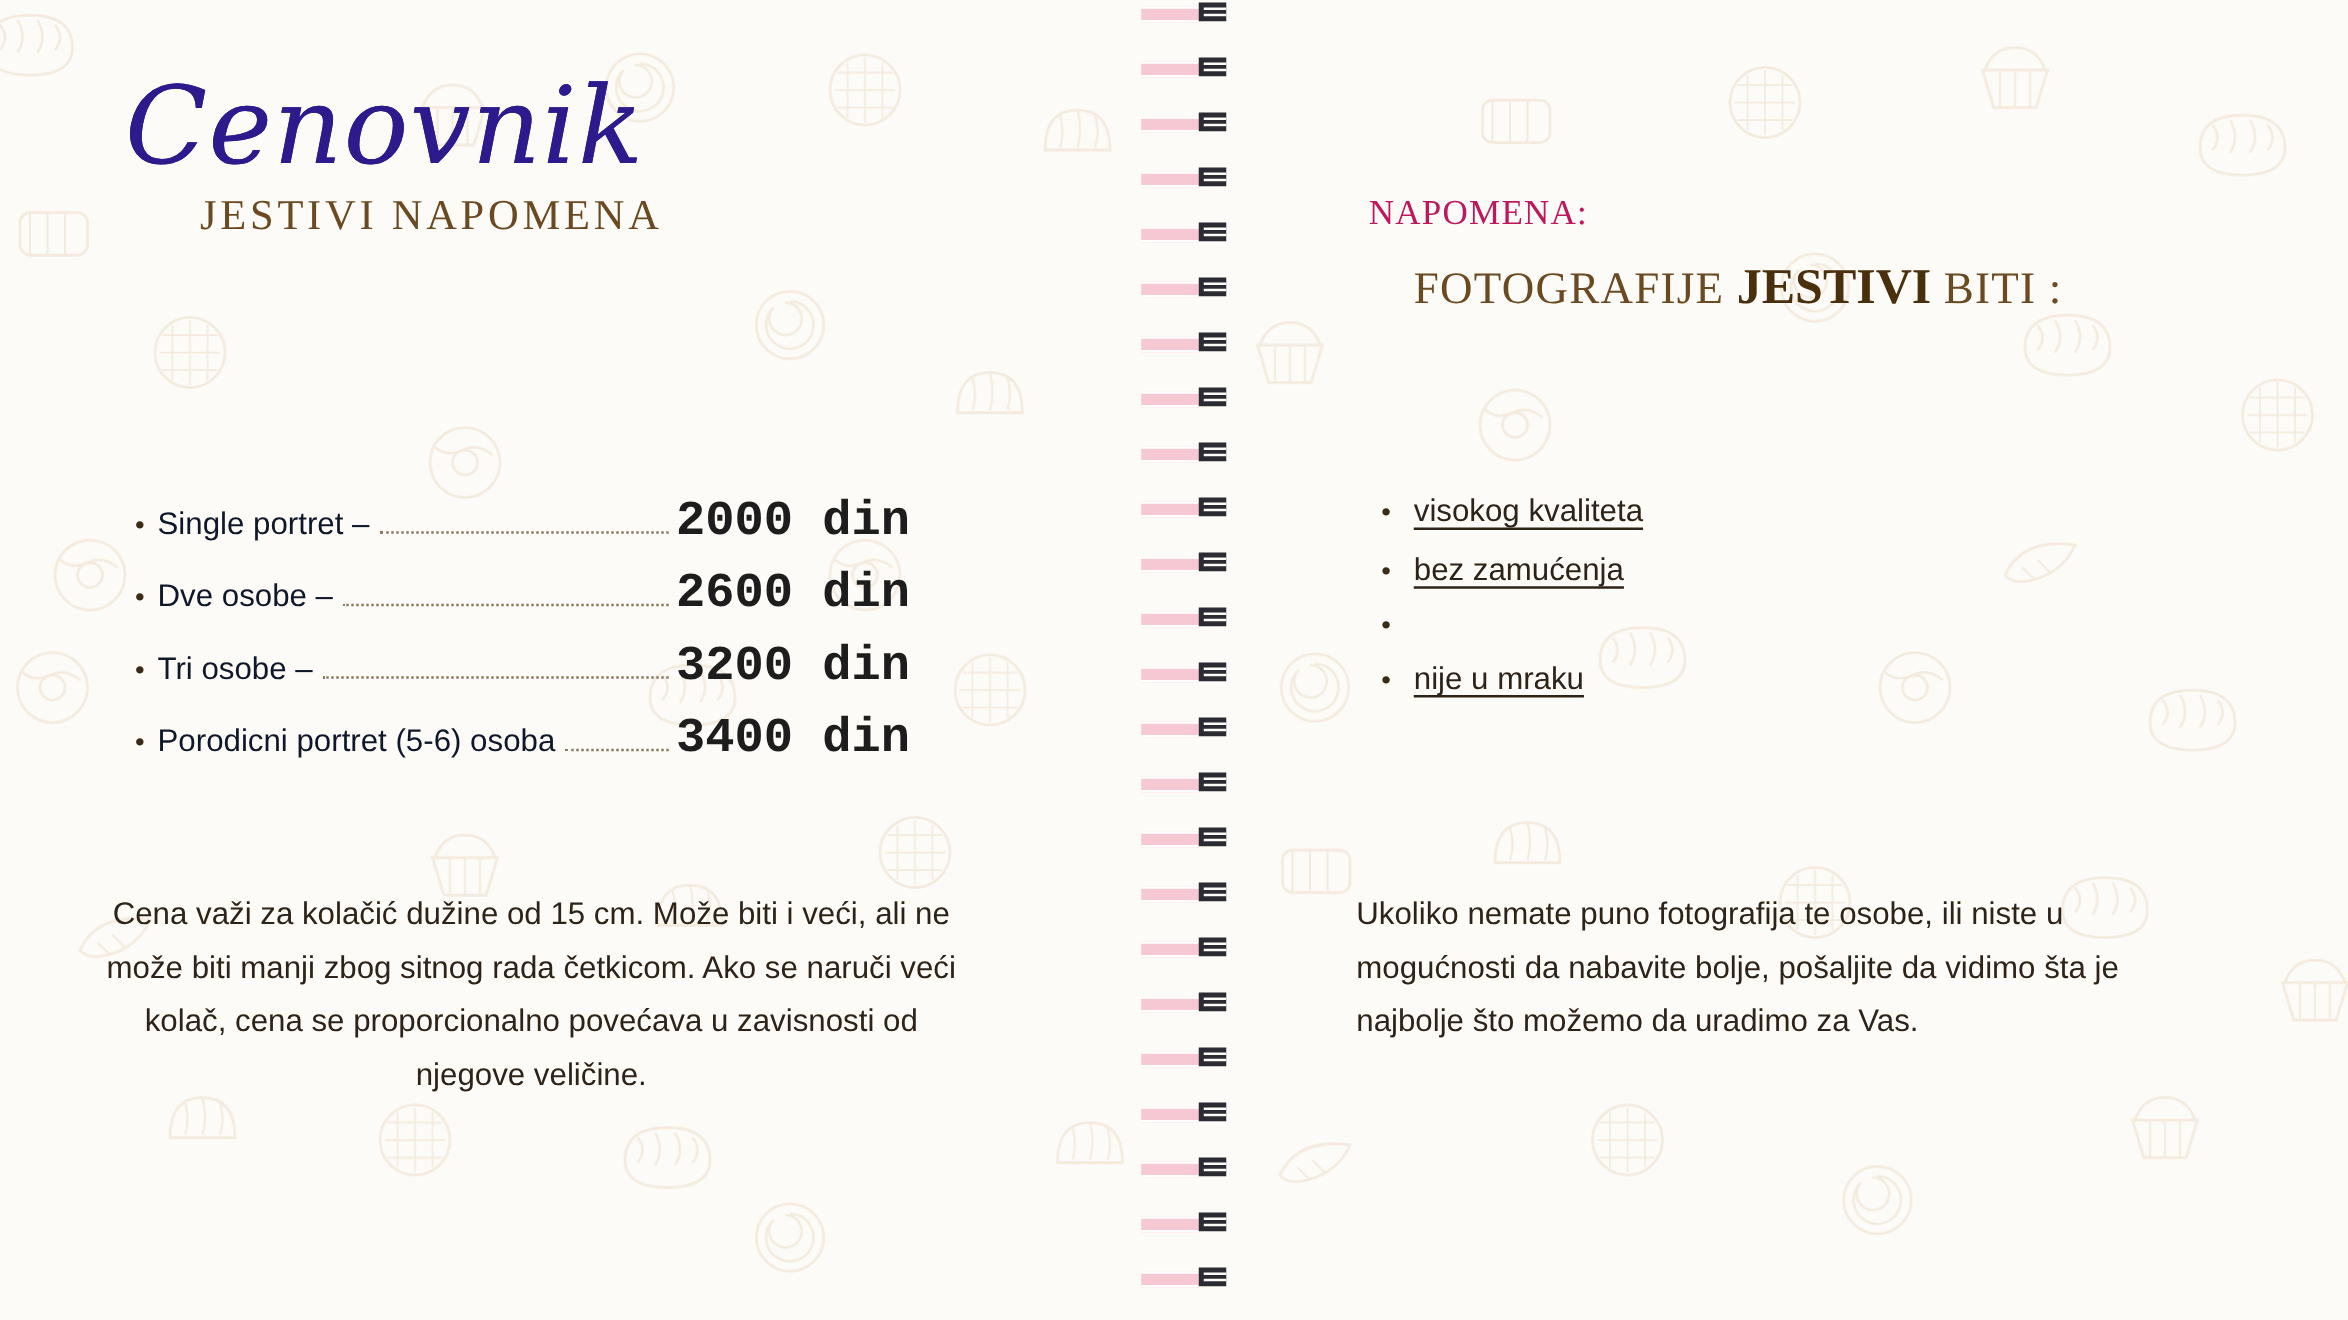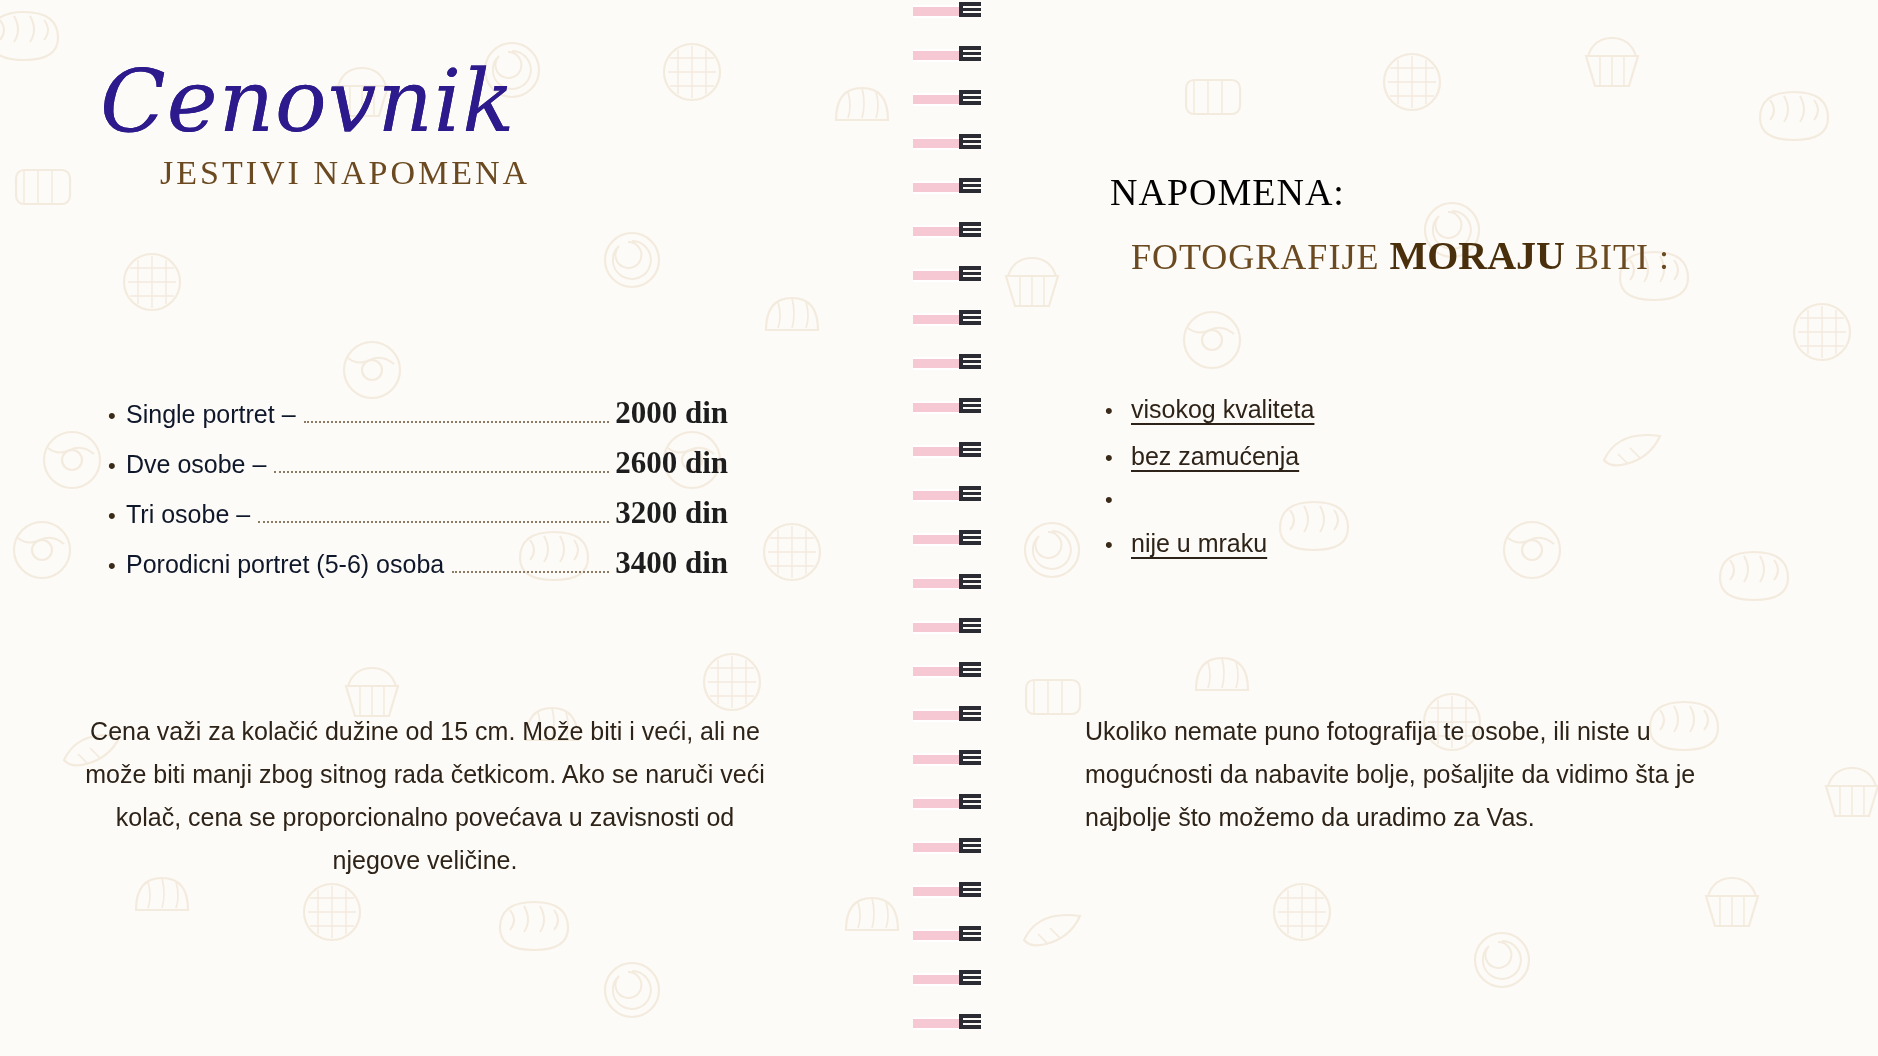--- a/index.html
+++ b/index.html
@@ -136,23 +136,23 @@
     color: #0f172a;
     white-space: nowrap;
   }
   .dots {
     flex: 1;
     border-bottom: 2px dotted #8c7b63;
     margin: 0 6px 6px 8px;
     min-width: 20px;
   }
   .price-amount {
-    font-family: Liberation Serif, serif;
+    font-family: Liberation Mono, monospace;
     font-weight: bold;
-    font-size: 31px;
+    font-size: 39px;
     color: #1d1d1d;
     white-space: nowrap;
   }
 
   .note-left {
     position: absolute;
     left: 80px;
     top: 710px;
     width: 690px;
     text-align: center;
@@ -162,24 +162,24 @@
   }
 
   
   .napomena {
     position: absolute;
     left: 90px;
     top: 155px;
   }
   .napomena-title {
     font-family: "Liberation Serif", serif;
-    font-size: 38px;
+    font-size: 28px;
     letter-spacing: 1px;
-    color: #000000;
-    margin: 15px;
+    color: #be185d;
+    margin: 0;
   }
   .napomena-sub {
     font-family: "Liberation Serif", serif;
     font-size: 36px;
     letter-spacing: 1px;
     color: #6b4a21;
     margin: 18px 0 0 36px;
     white-space: nowrap;
   }
   .napomena-sub .emph {
@@ -454,21 +454,21 @@
         </div>
       </div>
   </div>
 
   <div class="page page-right">
 
     <div class="napomena">
       <div class="napomena-title">NAPOMENA:</div>
       <div class="napomena-sub">
         <span>FOTOGRAFIJE</span>
-        <span class="emph">MORAJU</span>
+        <span class="emph">JESTIVI</span>
         <span>BITI :</span>
       </div>
     </div>
 
     <ul class="req-list">
       <li>
         <span class="bullet">•</span>
         <span class="req-text">visokog kvaliteta</span>
       </li>
       <li>

